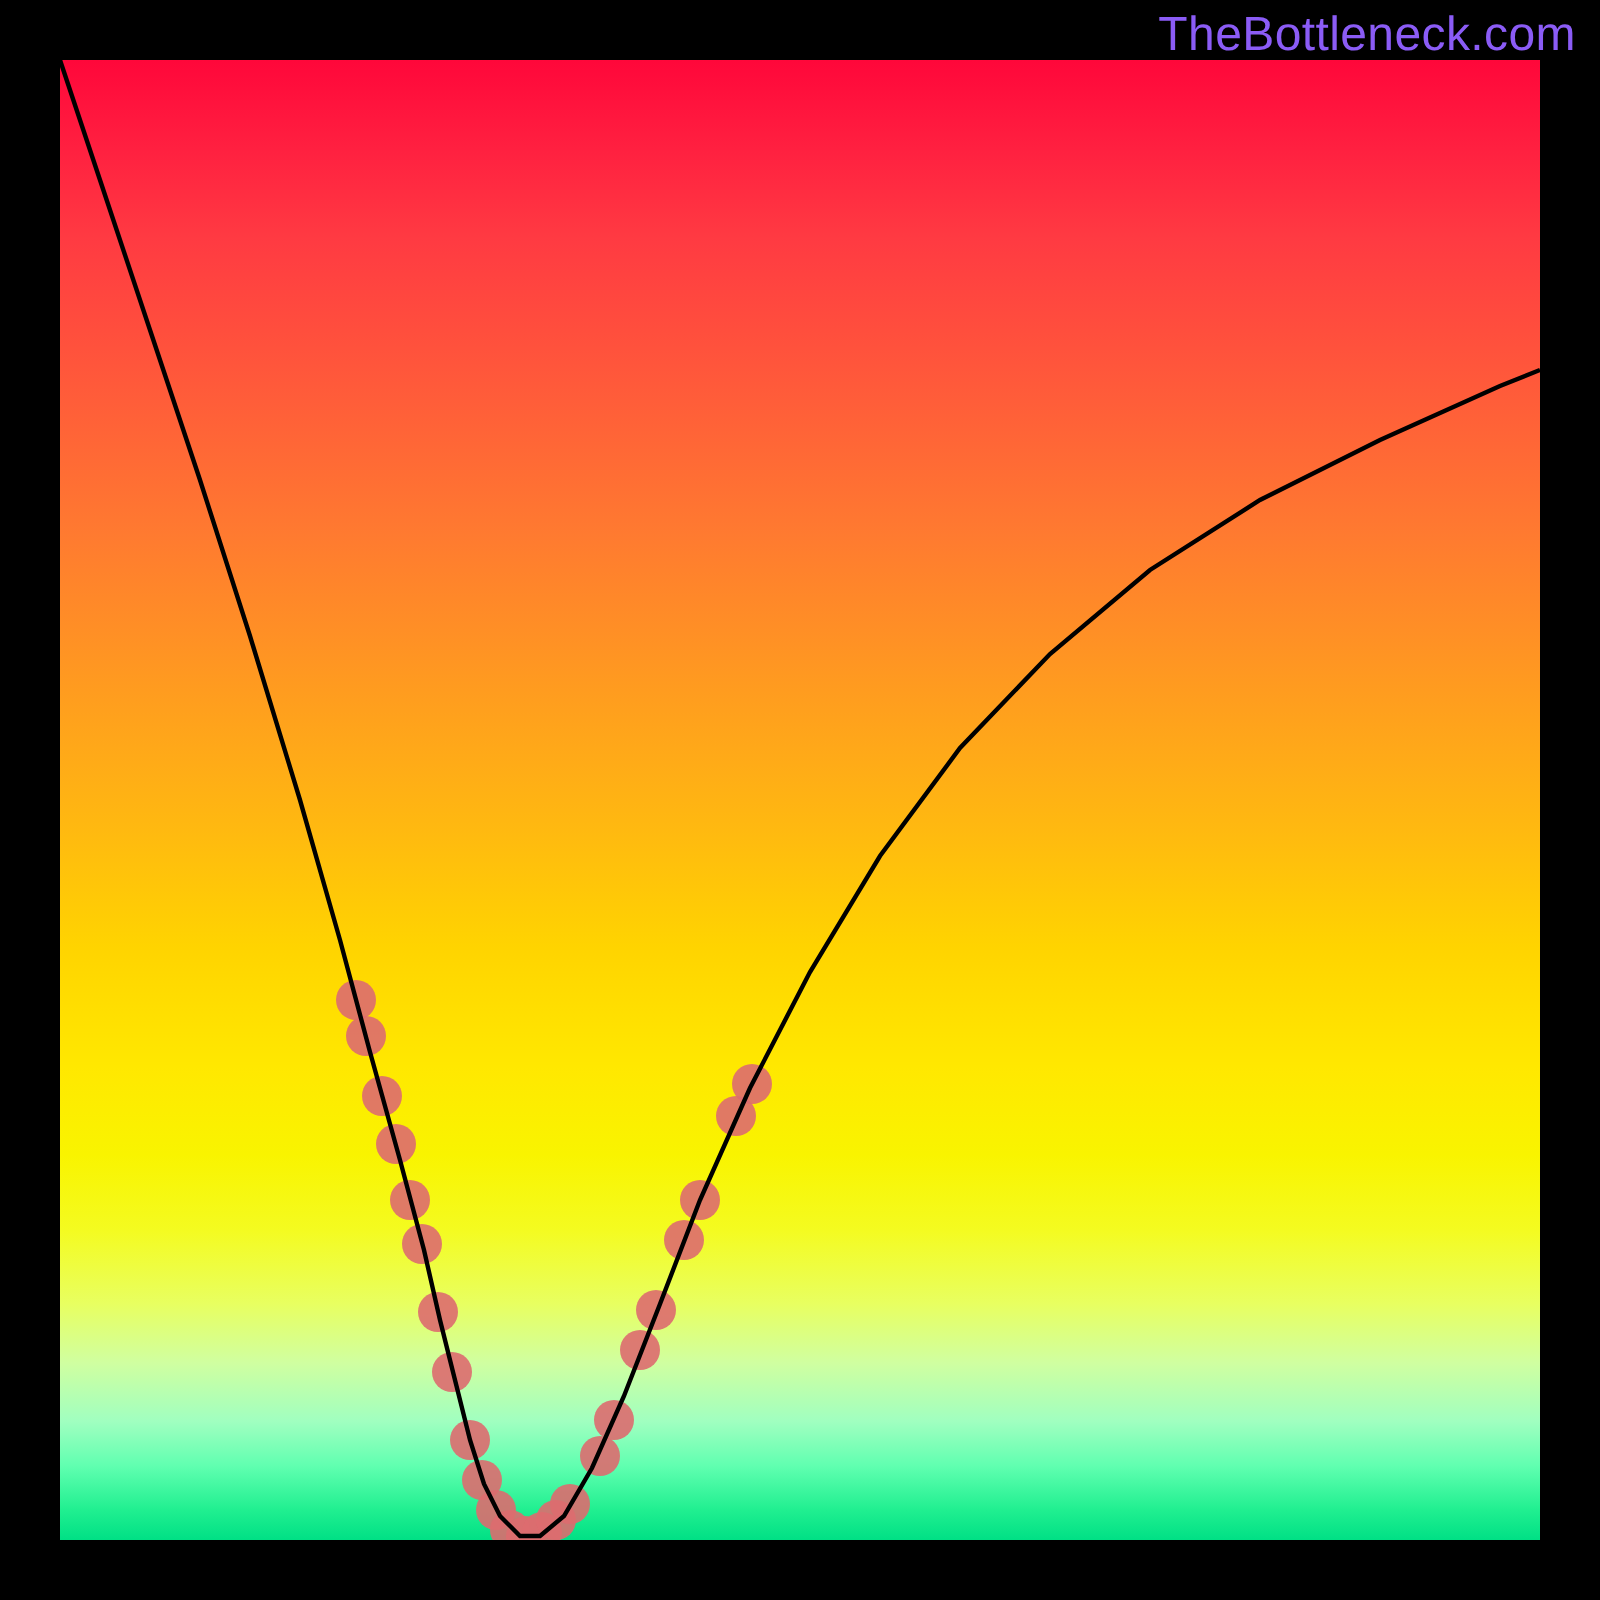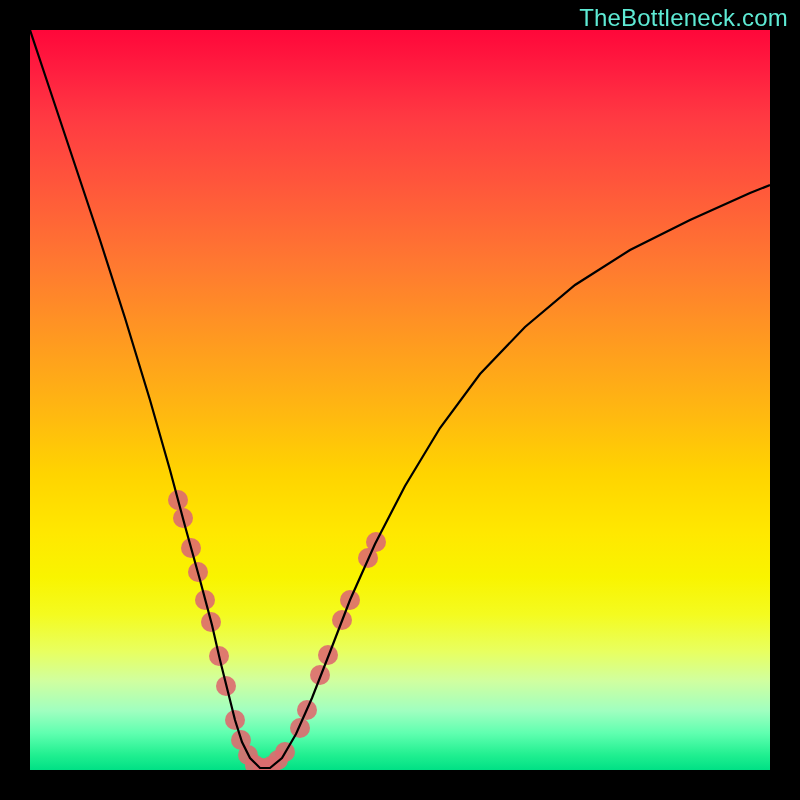--- a/index.html
+++ b/index.html
@@ -45,21 +45,21 @@
       #a0ffc0 92%,
       #60ffb0 95%,
       #20ef90 98%,
       #00e085 100%
     );
   }
   .watermark {
     position: absolute;
     top: 4px;
     right: 12px;
-    color: #5eead4;
+    color: #8b5cf6;
     font-size: 24px;
     font-weight: 500;
     letter-spacing: 0.2px;
     user-select: none;
   }
   svg.curve {
     position: absolute;
     inset: 0;
   }
 </style>

